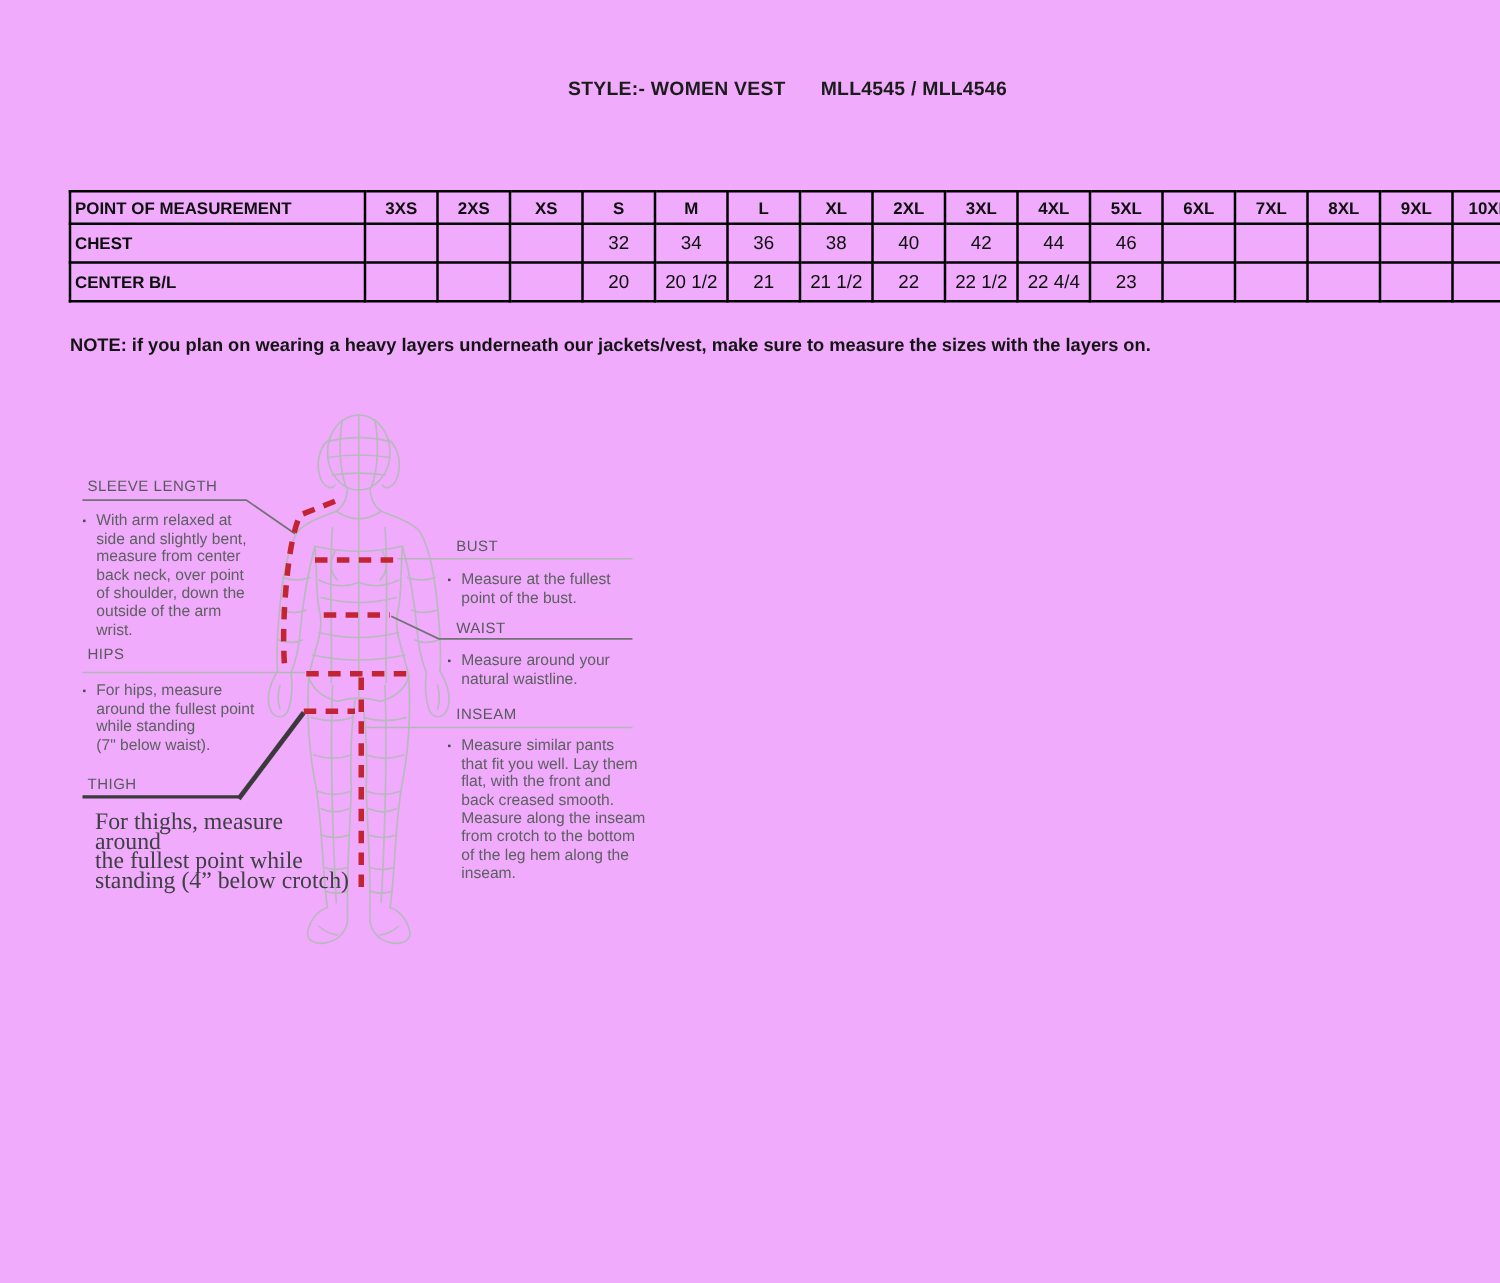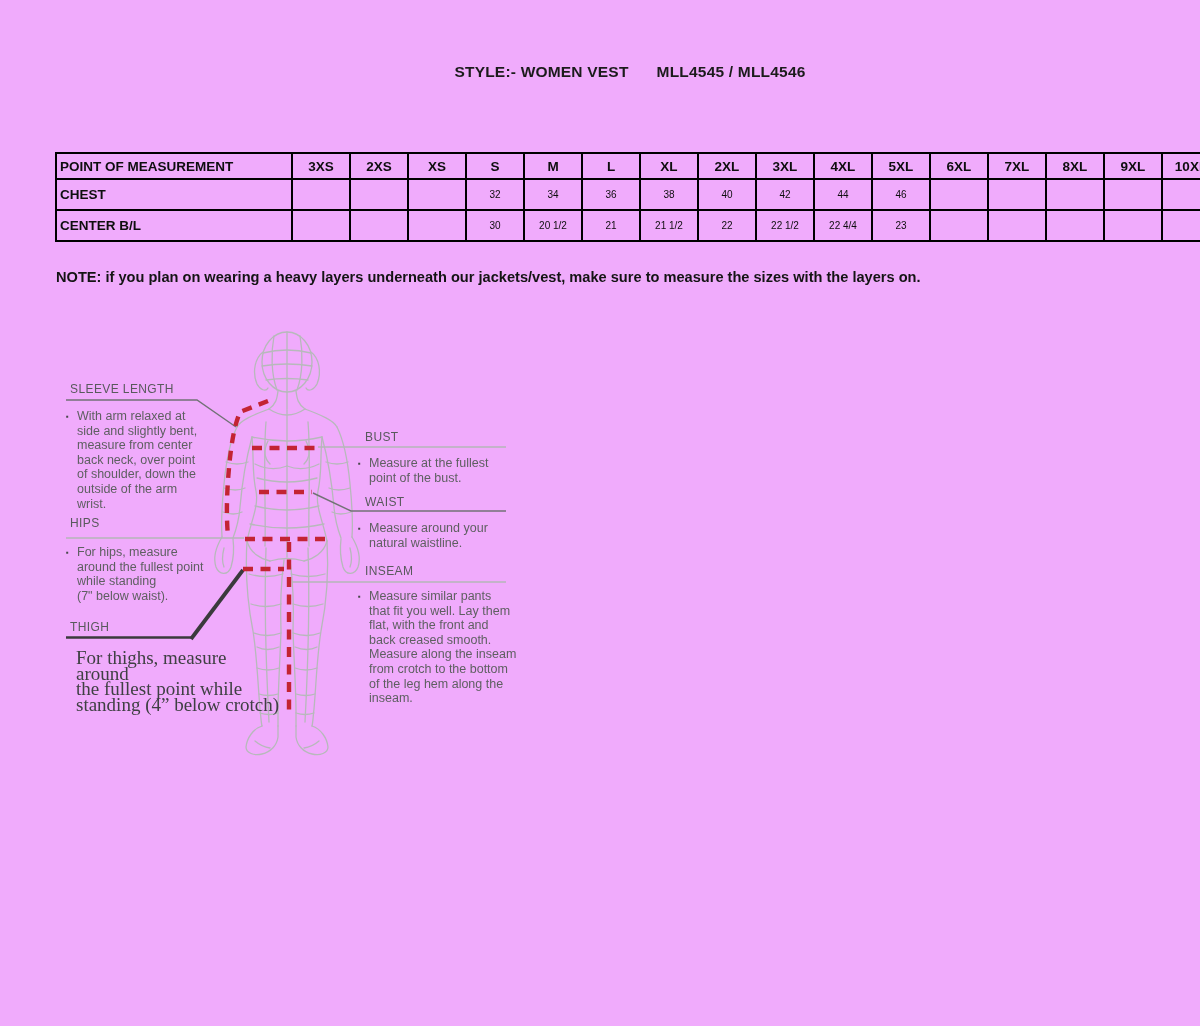--- a/index.html
+++ b/index.html
@@ -18,21 +18,21 @@
 
   
   .size-table {
     position:absolute; left:55px; top:152px; width:1080px;
     border-collapse:collapse; table-layout:fixed; color:#0e0e0e;
   }
   .size-table th, .size-table td {
     border:2px solid #000; padding:0 3px; overflow:hidden; white-space:nowrap;margin-left:36px;
   }
   .size-table thead th { height:24px; font-size:13.5px; }
-  .size-table tbody td { height:29px; font-size:10px; }
+  .size-table tbody td { height:29px; font-size:15px; }
   .size-table th.col-label { width:228px; text-align:left; }
   .size-table th.col-size  { width:50px;  text-align:center; }
   .size-table td.row-label { text-align:left; font-weight:bold; font-size:13.5px; }
   .size-table td.val       { text-align:center; font-weight:normal; }
 
   
   .note {
     position:absolute; left:56px; top:269px; width:1050px;
     font-size:14.6px; font-weight:bold; color:#141414;
   }
@@ -120,21 +120,21 @@
           <td class="val"></td>
           <td class="val"></td>
           <td class="val"></td>
           <td class="val"></td>
         </tr>
         <tr>
           <td class="row-label">CENTER B/L</td>
           <td class="val"></td>
           <td class="val"></td>
           <td class="val"></td>
-          <td class="val">30</td>
+          <td class="val">20</td>
           <td class="val">20 1/2</td>
           <td class="val">21</td>
           <td class="val">21 1/2</td>
           <td class="val">22</td>
           <td class="val">22 1/2</td>
           <td class="val">22 4/4</td>
           <td class="val">23</td>
           <td class="val"></td>
           <td class="val"></td>
           <td class="val"></td>

